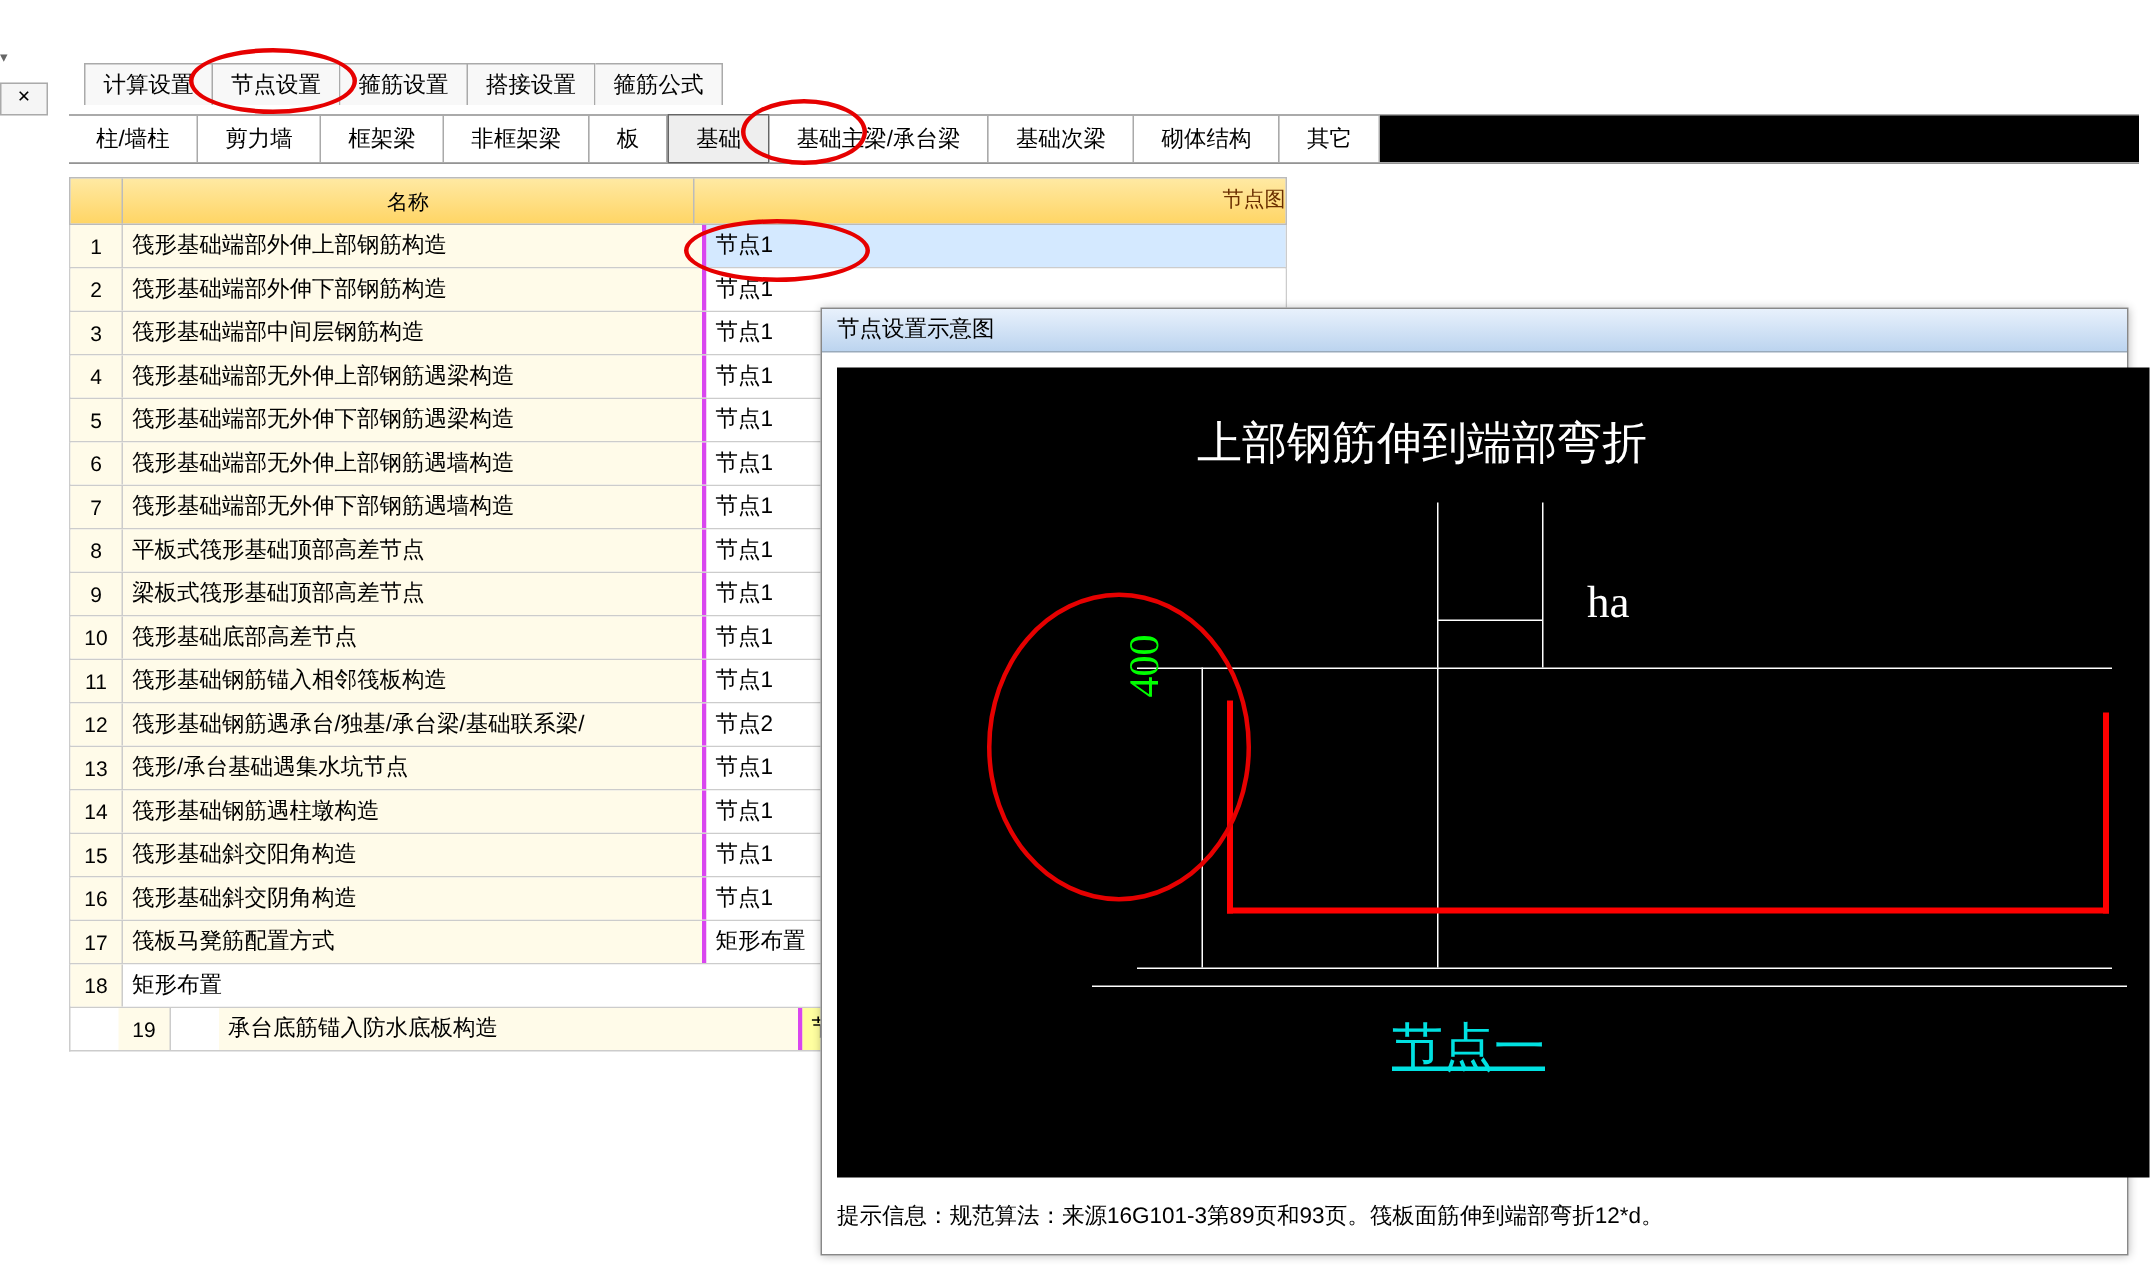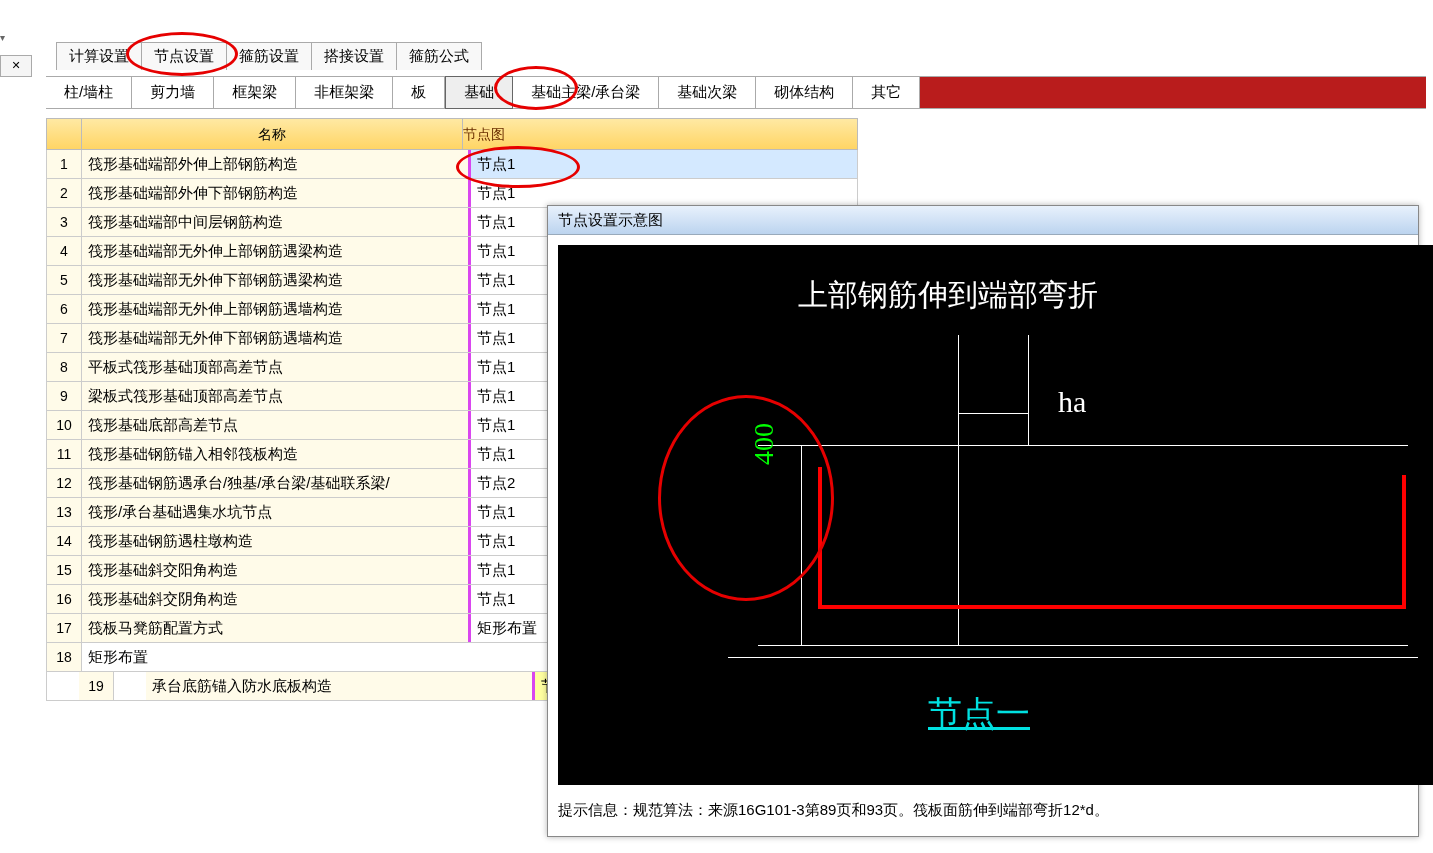--- a/index.html
+++ b/index.html
@@ -5,29 +5,29 @@
   html,body{margin:0;padding:0;font-family:"Microsoft YaHei","SimSun",sans-serif;font-size:14px;background:#fff;color:#000;overflow:hidden;}
   .app{position:relative;width:1433px;height:853px;background:#fff;}
   .top-left-close{position:absolute;left:0;top:55px;width:30px;height:20px;border:1px solid #aaa;background:#f5f5f5;font-size:11px;text-align:center;line-height:18px;cursor:pointer;}
   .top-left-dropdown{position:absolute;left:0;top:28px;width:20px;height:20px;}
   .top-left-dropdown::after{content:"▾";font-size:10px;color:#666;}
 
   .tabs-row1{position:absolute;left:56px;top:42px;display:flex;}
   .tab1{padding:4px 12px;border:1px solid #aaa;background:#f8f8f8;border-bottom:none;font-size:15px;cursor:pointer;}
   .tab1+.tab1{border-left:none;}
 
-  .tabs-row2{position:absolute;left:46px;top:76px;display:flex;border-top:1px solid #aaa;border-bottom:1px solid #aaa;width:1380px;background:#b91c1c;align-items:flex-end;}
+  .tabs-row2{position:absolute;left:46px;top:76px;display:flex;border-top:1px solid #aaa;border-bottom:1px solid #aaa;width:1380px;background:#000000;align-items:flex-end;}
   .tab2{padding:6px 18px;border-right:1px solid #aaa;font-size:15px;cursor:pointer;background:#fff;}
   .tab2.sel{background:#eee;border:1px solid #666;margin:-1px 0;}
 
   .table-wrap{position:absolute;left:46px;top:118px;width:812px;}
   .hdr{display:flex;background:linear-gradient(#ffe9a3,#ffd565);border:1px solid #bbb;height:30px;line-height:30px;}
   .hdr .h1{width:34px;text-align:center;border-right:1px solid #bbb;}
   .hdr .h2{width:380px;text-align:center;border-right:1px solid #bbb;}
-  .hdr .h3{flex:1;text-align:left;color:#6a2e00;}
+  .hdr .h3{flex:1;text-align:right;color:#6a2e00;font-family:Liberation Serif, serif;}
   .row{display:flex;height:28px;line-height:28px;border-left:1px solid #ccc;border-right:1px solid #ccc;border-bottom:1px solid #ccc;font-size:15px;}
   .row .c1{width:34px;text-align:center;border-right:1px solid #ccc;background:#fffbe9;font-size:14px;}
   .row .c2{width:380px;padding-left:6px;border-right:3px solid #d946ef;background:#fffbe9;white-space:nowrap;overflow:hidden;}
   .row .c3{flex:1;padding-left:6px;background:#fff;white-space:nowrap;overflow:hidden;}
   .row.sel .c2,.row.sel .c1{background:#fffbe9;}
   .row.sel .c3{background:#d4e9ff;}
   .row.last .c2,.row.last .c1{background:#fffbe9;margin-left:32px;}
   .row.last .c3{background:#ffffa0;}
 
   
@@ -36,21 +36,21 @@
   
   .win{position:absolute;left:547px;top:205px;width:870px;height:630px;border:1px solid #888;background:#fff;box-shadow:0 0 6px rgba(0,0,0,.3);}
   .win-title{height:28px;line-height:28px;padding-left:10px;font-size:15px;background:linear-gradient(#e8f1fc,#bcd4ef);border-bottom:1px solid #9ab;}
   .win-canvas{background:#000;width:910px;height:540px;margin:10px;position:relative;}
   .win-foot{padding:6px 10px;font-size:15px;background:#fff;}
   
   .d-text{position:absolute;font-family:"SimSun",serif;}
   .d-title{color:#fff;font-size:30px;left:240px;top:30px;}
   .d-ha{color:#fff;font-size:30px;left:500px;top:140px;}
   .d-400{color:#0f0;font-size:28px;left:190px;top:220px;transform:rotate(-90deg);transform-origin:left top;}
-  .d-node{color:#00e1e1;font-size:34px;left:370px;top:446px;text-decoration:underline;}
+  .d-node{color:#00e1e1;font-size:34px;left:370px;top:430px;text-decoration:underline;}
   
   .rebar{position:absolute;border:4px solid #ff0000;border-top:none;left:260px;top:230px;width:580px;height:130px;}
   .rebar::before{content:"";position:absolute;left:-4px;top:-8px;width:4px;height:12px;background:#ff0000;}
   
   .wline{position:absolute;background:#fff;}
   .vline{width:1px;}
   .hline{height:1px;}
 </style>
 </head>
 <body>

